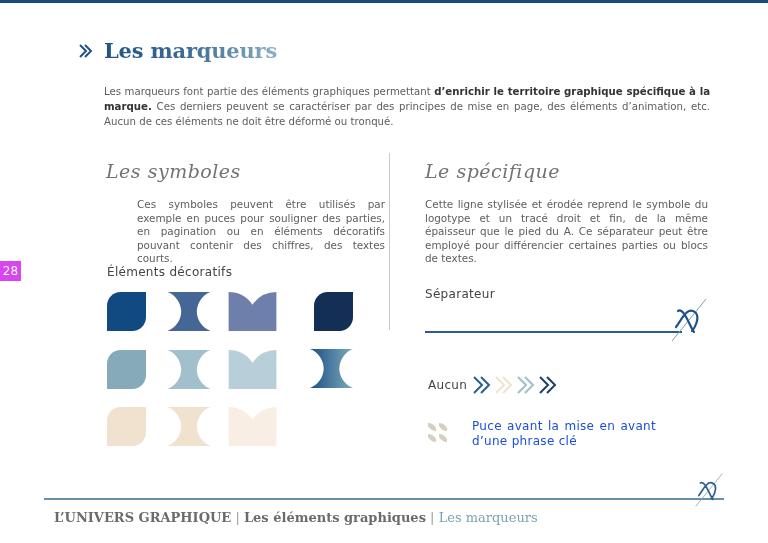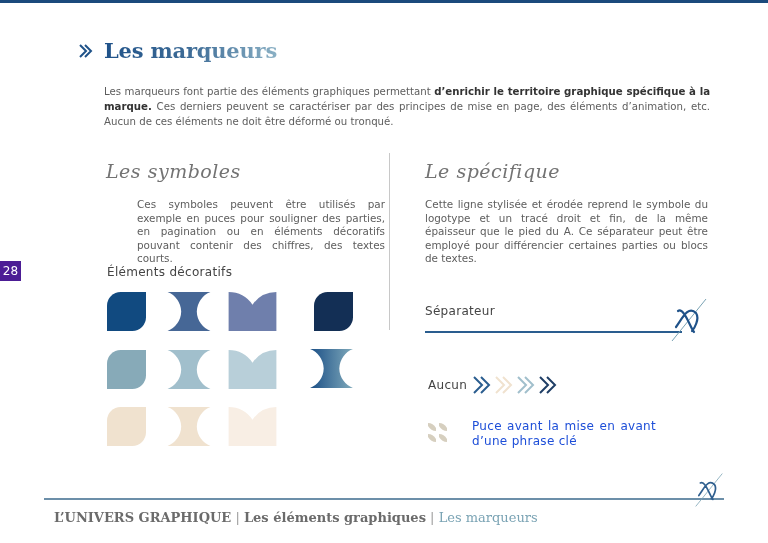--- a/index.html
+++ b/index.html
@@ -15,21 +15,21 @@
 
     .intro { position: absolute; left: 104px; top: 84px; width: 606px; font-size: 10.2px; line-height: 15px; color: #5d5d5d; text-align: justify; }
     .intro b { color: #333; font-weight: bold; }
 
     .script-title { position: absolute; font-family: "DejaVu Serif", serif; font-style: italic; font-size: 19px; color: #737373; letter-spacing: 0.5px; }
 
     .col-text { position: absolute; font-size: 10.4px; line-height: 13.6px; color: #5d5d5d; text-align: justify; }
 
     .vline { position: absolute; left: 389px; top: 153px; width: 1px; height: 177px; background: #c8c8c8; }
 
-    .page-number { position: absolute; left: 0; top: 261px; width: 21px; height: 20px; background: #4c1d95; color: #ffffff; font-size: 12px; display: flex; align-items: center; justify-content: center; }
+    .page-number { position: absolute; left: 0; top: 261px; width: 21px; height: 20px; background: #d946ef; color: #ffffff; font-size: 12px; display: flex; align-items: center; justify-content: center; }
 
     .label { position: absolute; font-size: 12px; color: #444; letter-spacing: 0.3px; }
 
     .shape { position: absolute; width: 39px; height: 39px; }
 
     .sep-line { position: absolute; left: 425px; top: 331px; width: 257px; height: 1.5px; background: #2a5d8f; }
 
     .bullet-row { position: absolute; left: 472px; top: 376px; display: flex; gap: 0px; }
 
     .key-text { position: absolute; left: 472px; top: 419px; width: 184px; font-size: 12px; line-height: 15px; color: #1d4ed8; text-align: justify; letter-spacing: 0.3px; }
@@ -101,21 +101,21 @@
   <svg class="shape" style="left:228px; top:407px; width:49px;" viewBox="0 0 49 40">
       <path d="M0 0 A30 30 0 0 1 24.5 13 A30 30 0 0 1 49 0 V40 H0Z" fill="#f8eee4"></path>
     </svg>
 </div>
 
 <div class="vline"></div>
 
 <div class="script-title" style="left:425px; top:160px;">Le spécifique</div>
 <p class="col-text" style="left:425px; top:198px; width:283px;">Cette ligne stylisée et érodée reprend le symbole du logotype et un tracé droit et fin, de la même épaisseur que le pied du A. Ce séparateur peut être employé pour différencier certaines parties ou blocs de textes.</p>
 
-<div class="label" style="left:425px; top:304px;">Séparateur</div>
+<div class="label" style="left:425px; top:287px;">Séparateur</div>
 <div class="sep-line"></div>
 <svg style="position:absolute; left:668px; top:297px; width:42px; height:46px;" viewBox="0 0 42 46">
   <line x1="4" y1="44" x2="38" y2="2" stroke="#7aa3b4" stroke-width="1"></line>
   <path d="M10 14 C16 10, 22 30, 26 35 M8 30 C14 22, 20 8, 28 16 C32 22, 26 32, 24 34" fill="none" stroke="#1f5289" stroke-width="2.2" stroke-linecap="round"></path>
 </svg>
 
 <div class="label" style="left:428px; top:378px;">Aucun</div>
 <div class="bullet-row">
   <svg width="22" height="18" viewBox="0 0 22 18">
       <path d="M2 1 L10 9 L2 17 M9 1 L17 9 L9 17" fill="none" stroke="#2a5d8f" stroke-width="2"></path>

